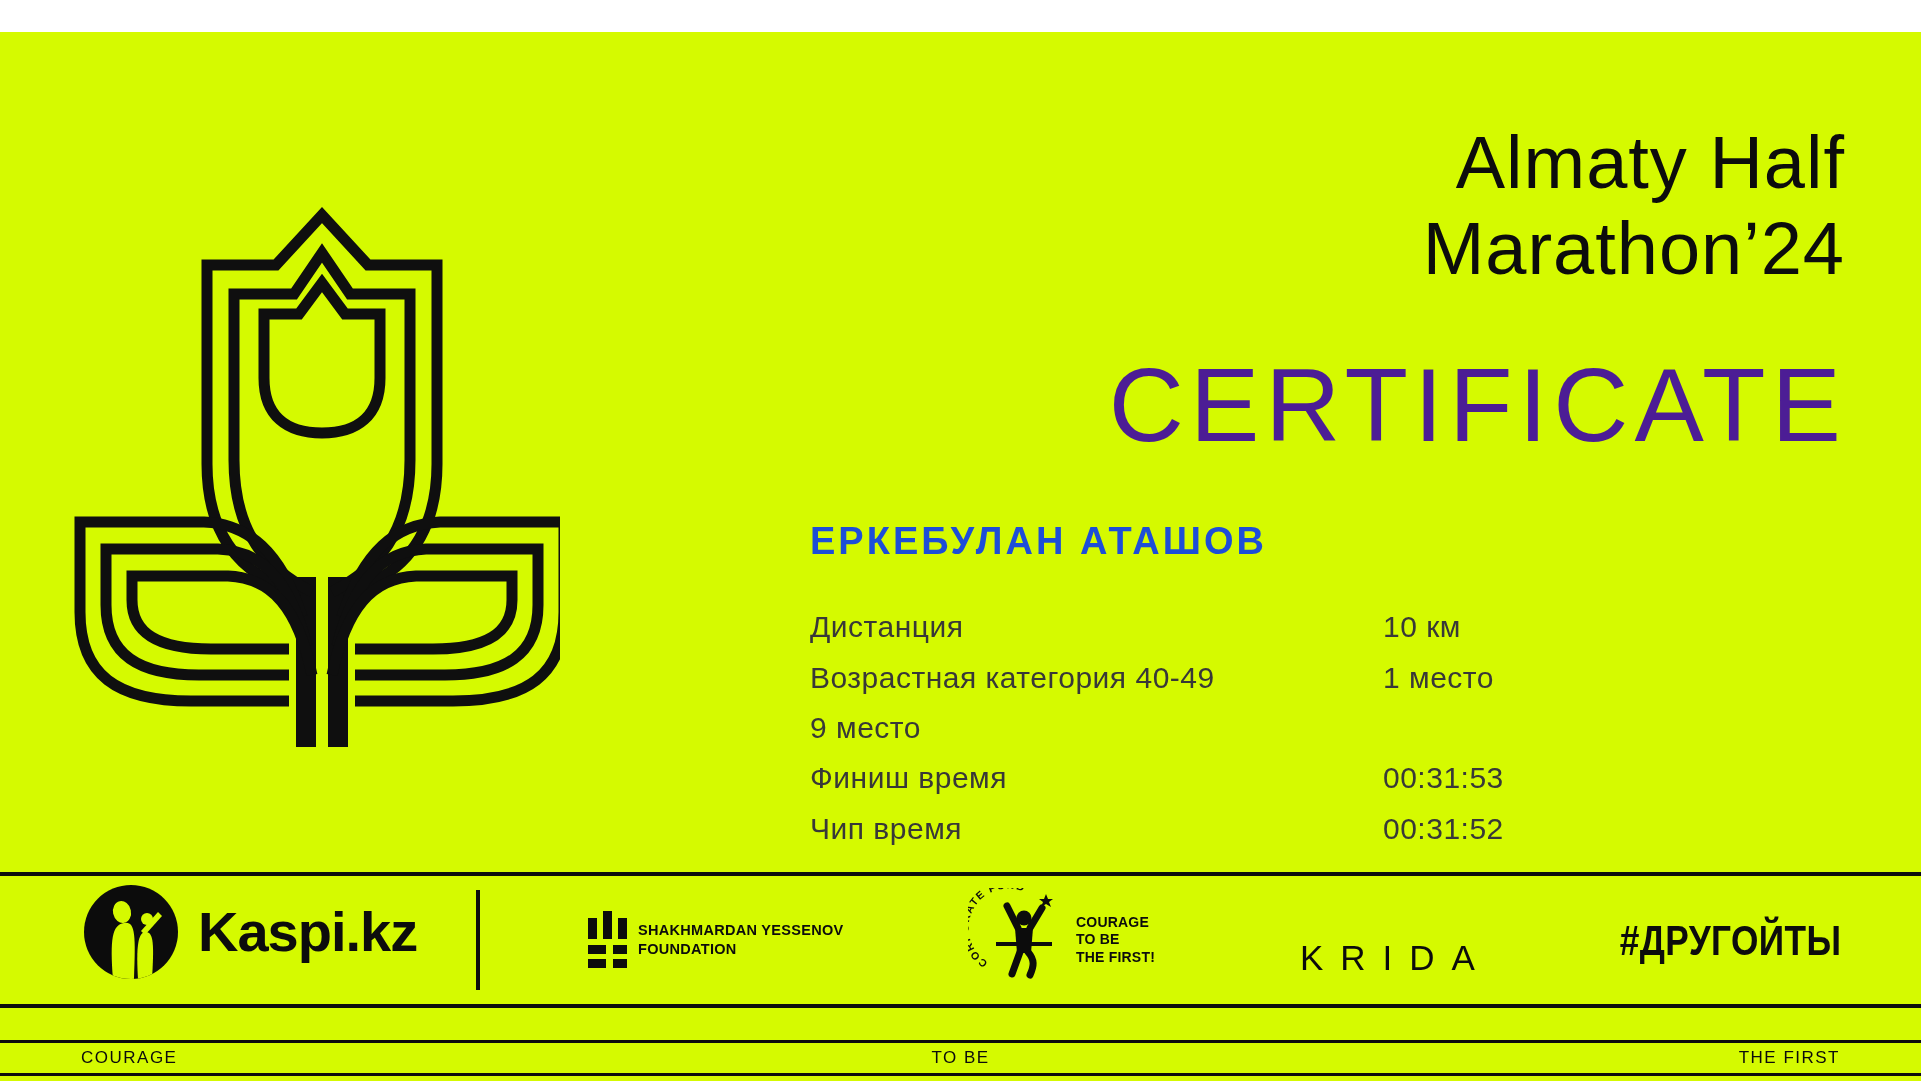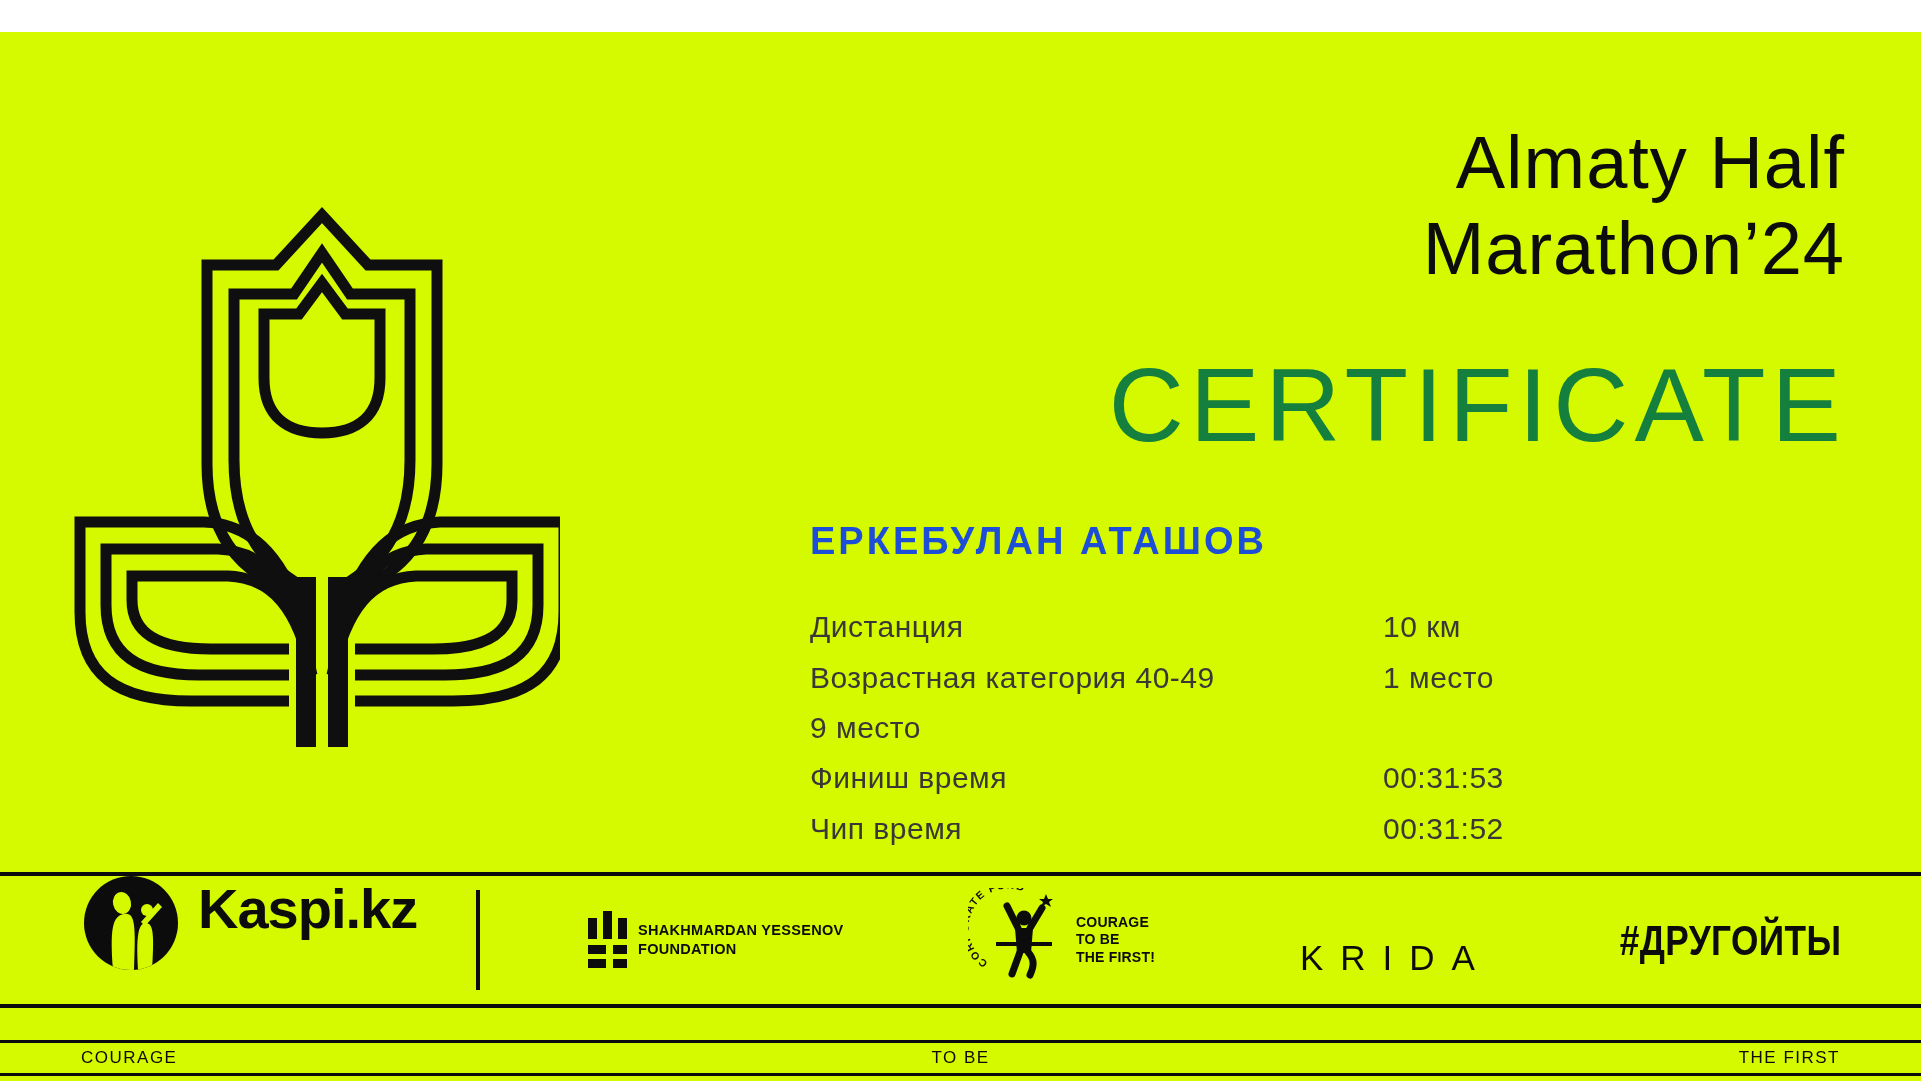--- a/index.html
+++ b/index.html
@@ -16,41 +16,41 @@
   .tulip{position:absolute;left:60px;top:160px;width:500px;height:570px;}
   
   .event-title{
     position:absolute;right:76px;top:88px;
     text-align:right;font-size:74px;line-height:86px;
     font-weight:500;letter-spacing:1px;color:#0C0C0C;
   }
   .cert-title{
     position:absolute;right:74px;top:318px;
     font-size:104px;line-height:110px;font-weight:400;
-    letter-spacing:6px;color:#15803d;white-space:nowrap;
+    letter-spacing:6px;color:#4c1d95;white-space:nowrap;
   }
   
   .participant-name{
     position:absolute;left:810px;top:488px;
     font-size:38px;font-weight:700;letter-spacing:3px;color:#1d4ed8;
   }
   
   .results{position:absolute;left:810px;top:570px;width:900px;}
   .results .row{
     display:grid;grid-template-columns:573px 1fr;
     height:50.4px;align-items:center;
     font-size:30px;font-weight:500;color:#383838;letter-spacing:0.5px;
   }
   
   .sponsor-bar{
     position:absolute;left:0;top:840px;width:1921px;height:136px;
     box-sizing:border-box;
     border-top:4px solid #0C0C0C;border-bottom:4px solid #0C0C0C;
   }
-  .sponsor-bar .kaspi{position:absolute;left:84px;top:0;height:111px;display:flex;gap:20px;}
+  .sponsor-bar .kaspi{position:absolute;left:84px;top:0;height:111px;display:flex;align-items:center;gap:20px;}
   .kaspi-word{font-size:56px;font-weight:700;letter-spacing:-1px;color:#0C0C0C;}
   .sponsor-divider{position:absolute;left:476px;top:14px;width:4px;height:100px;background:#0C0C0C;}
   .yessenov{position:absolute;left:588px;top:0;height:128px;display:flex;align-items:center;gap:6px;}
   .yessenov-text{font-size:14.5px;font-weight:700;line-height:1.3;letter-spacing:0.3px;color:#0C0C0C;}
   .corporate{position:absolute;left:968px;top:0;height:128px;display:flex;align-items:center;gap:4px;}
   .corporate-text{font-size:14px;font-weight:700;line-height:1.25;letter-spacing:0.2px;color:#0C0C0C;}
   .krida{
     position:absolute;left:1300px;top:0;height:164px;display:flex;align-items:center;
     font-size:35px;font-weight:400;letter-spacing:17px;color:#0C0C0C;
   }

